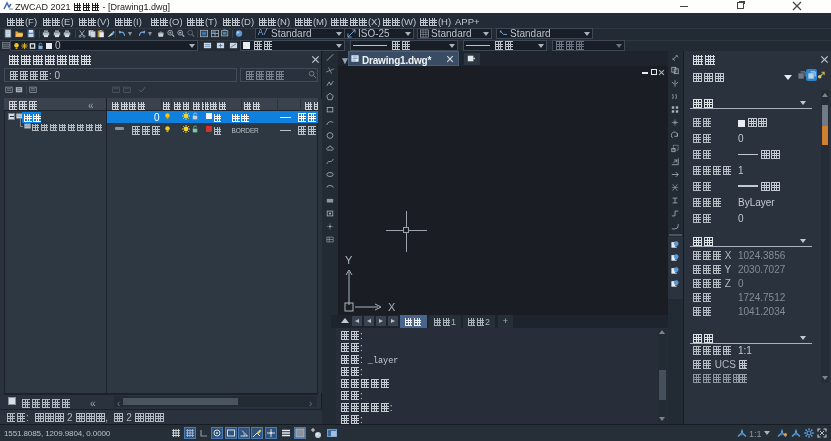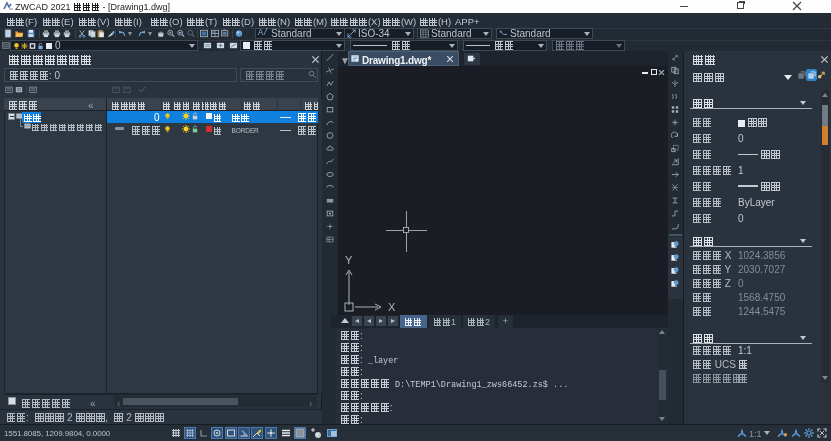--- a/index.html
+++ b/index.html
@@ -134,21 +134,21 @@
     <circle cx="5" cy="5" r="4" fill="#5f97d2"></circle>
     <circle cx="3.8" cy="3.6" r="1.5" fill="#a8cdf0"></circle>
   </svg>
 <div class="ab cb" style="left:255px;top:28px;width:90px;height:11px;padding:0 2px;display:flex;align-items:center"><span style="color:#7aade0;font-family:'Liberation Mono',monospace;font-size:8.5px">A/</span>&nbsp;<span>Standard</span></div>
 <div class="arw" style="left:336px;top:32px"></div>
 <div class="ab cb" style="left:344px;top:28px;width:70px;height:11px;padding:0 2px;display:flex;align-items:center">
     <svg width="9" height="9" viewBox="0 0 10 10" style="flex:none;margin-right:2px">
       <path d="M1 9 L9 1 M1 5 L1 9 L5 9" stroke="#7aade0" fill="none"></path>
       <path d="M6 1 L9 1 L9 4" stroke="#9aa3ad" fill="none"></path>
     </svg>
-    <span>ISO-34</span>
+    <span>ISO-25</span>
   </div>
 <div class="arw" style="left:405px;top:32px"></div>
 <div class="ab cb" style="left:417px;top:28px;width:75px;height:11px;padding:0 2px;display:flex;align-items:center">
     <svg width="9" height="9" viewBox="0 0 10 10" style="flex:none;margin-right:2px">
       <rect x="0.5" y="1" width="9" height="8" fill="none" stroke="#9aa3ad" stroke-width="0.8"></rect>
       <path d="M0.5 3.5 H9.5 M0.5 6 H9.5 M3.5 1 V9 M6.5 1 V9" stroke="#9aa3ad" stroke-width="0.6"></path>
     </svg>
     <span>Standard</span>
   </div>
 <div class="arw" style="left:483px;top:32px"></div>
@@ -436,21 +436,21 @@
 <div class="ab" style="left:429px;top:315px;width:32px;height:13px;background:#262e38"></div>
 <div class="ab" style="left:433px;top:317px;color:#aab3bc;font-size:9px;line-height:10px;white-space:nowrap"><i class="z"></i><i class="z"></i>1</div>
 <div class="ab" style="left:463px;top:315px;width:32px;height:13px;background:#262e38"></div>
 <div class="ab" style="left:467px;top:317px;color:#aab3bc;font-size:9px;line-height:10px;white-space:nowrap"><i class="z"></i><i class="z"></i>2</div>
 <div class="ab" style="left:498px;top:315px;width:15px;height:13px;background:#262e38;color:#aab3bc;font-size:9px;line-height:13px;text-align:center">+</div>
 <div class="ab" style="left:336px;top:328px;width:332px;height:96px;background:#272e39"></div>
 <div class="ab" style="left:340px;top:330px;color:#c5cbd2;font-size:10px;line-height:11px;white-space:nowrap"><span><i class="z"></i><i class="z"></i>:</span></div>
 <div class="ab" style="left:340px;top:342px;color:#c5cbd2;font-size:10px;line-height:11px;white-space:nowrap"><span><i class="z"></i><i class="z"></i>:</span></div>
 <div class="ab" style="left:340px;top:354px;color:#c5cbd2;font-size:10px;line-height:11px;white-space:nowrap"><span><i class="z"></i><i class="z"></i>:</span><span style="font-family:'Liberation Mono',monospace;font-size:8.5px"> _layer</span></div>
 <div class="ab" style="left:340px;top:366px;color:#c5cbd2;font-size:10px;line-height:11px;white-space:nowrap"><span><i class="z"></i><i class="z"></i>:</span></div>
-<div class="ab" style="left:340px;top:378px;color:#c5cbd2;font-size:10px;line-height:11px;white-space:nowrap"><span><i class="z"></i><i class="z"></i><i class="z"></i><i class="z"></i><i class="z"></i></span><span style="font-family:'Liberation Mono',monospace;font-size:8.5px"> D:\TEMP1\Drawing1_zws66452.zs$ ...</span></div>
+<div class="ab" style="left:340px;top:378px;color:#c5cbd2;font-size:10px;line-height:11px;white-space:nowrap"><span><i class="z"></i><i class="z"></i><i class="z"></i><i class="z"></i><i class="z"></i></span></div>
 <div class="ab" style="left:340px;top:390px;color:#c5cbd2;font-size:10px;line-height:11px;white-space:nowrap"><span><i class="z"></i><i class="z"></i>:</span></div>
 <div class="ab" style="left:340px;top:402px;color:#c5cbd2;font-size:10px;line-height:11px;white-space:nowrap"><span><i class="z"></i><i class="z"></i><i class="z"></i><i class="z"></i><i class="z"></i>:</span></div>
 <div class="ab" style="left:340px;top:414px;color:#c5cbd2;font-size:10px;line-height:11px;white-space:nowrap"><span><i class="z"></i><i class="z"></i>:</span></div>
 <div class="ab" style="left:658px;top:329px;width:9px;height:94px;background:#232b35"></div>
 <div class="ab" style="left:659px;top:330px;width:0;height:0;border-left:3.5px solid transparent;border-right:3.5px solid transparent;border-bottom:4px solid #7b848e"></div>
 <div class="ab" style="left:659px;top:417px;width:0;height:0;border-left:3.5px solid transparent;border-right:3.5px solid transparent;border-top:4px solid #7b848e"></div>
 <div class="ab" style="left:659px;top:370px;width:7px;height:30px;background:#46505c"></div>
 <div class="ab" style="left:668px;top:51px;width:15px;height:373px;background:#222a34"></div>
 <svg class="ic" style="left:671px;top:53px" width="8" height="9" viewBox="0 0 10 10">
     <path d="M2 8 L8 2 M2 6 L5 9 M6 2 L9 5" stroke="#a9b2bb"></path>
@@ -568,23 +568,23 @@
 <div class="ab t" style="left:692px;top:235px;color:#dde2e7"><i class="z"></i><i class="z"></i></div>
 <div class="arw" style="left:800px;top:239px;border-top-color:#c3c9d1"></div>
 <div class="ab" style="left:690px;top:246px;width:122px;height:1px;background:#aab3bc"></div>
 <div class="ab t10" style="left:692px;top:250px;color:#b4bbc3"><i class="z"></i><i class="z"></i><i class="z"></i> X</div>
 <div class="ab t10" style="left:738px;top:250px;color:#848d97">1024.3856</div>
 <div class="ab t10" style="left:692px;top:264px;color:#b4bbc3"><i class="z"></i><i class="z"></i><i class="z"></i> Y</div>
 <div class="ab t10" style="left:738px;top:264px;color:#848d97">2030.7027</div>
 <div class="ab t10" style="left:692px;top:278px;color:#b4bbc3"><i class="z"></i><i class="z"></i><i class="z"></i> Z</div>
 <div class="ab t10" style="left:738px;top:278px;color:#848d97">0</div>
 <div class="ab t10" style="left:692px;top:292px;color:#b4bbc3"><i class="z"></i><i class="z"></i></div>
-<div class="ab t10" style="left:738px;top:292px;color:#848d97">1568.4750</div>
+<div class="ab t10" style="left:738px;top:292px;color:#848d97">1724.7512</div>
 <div class="ab t10" style="left:692px;top:306px;color:#b4bbc3"><i class="z"></i><i class="z"></i></div>
-<div class="ab t10" style="left:738px;top:306px;color:#848d97">1244.5475</div>
+<div class="ab t10" style="left:738px;top:306px;color:#848d97">1041.2034</div>
 <div class="ab t" style="left:692px;top:332px;color:#dde2e7"><i class="z"></i><i class="z"></i></div>
 <div class="arw" style="left:800px;top:336px;border-top-color:#c3c9d1"></div>
 <div class="ab" style="left:690px;top:343px;width:122px;height:1px;background:#aab3bc"></div>
 <div class="ab t10" style="left:692px;top:345px;color:#b4bbc3"><i class="z"></i><i class="z"></i><i class="z"></i><i class="z"></i></div>
 <div class="ab t10" style="left:738px;top:345px;color:#c3c9d1">1:1</div>
 <div class="ab t10" style="left:692px;top:359px;color:#b4bbc3"><i class="z"></i><i class="z"></i> UCS ...</div>
 <div class="ab t10" style="left:738px;top:359px;color:#c3c9d1"><i class="z"></i></div>
 <div class="ab t10" style="left:692px;top:373px;color:#8d959f"><i class="z"></i><i class="z"></i><i class="z"></i><i class="z"></i><i class="z"></i></div>
 <div class="ab t10" style="left:738px;top:373px;color:#9aa3ad"><i class="z"></i></div>
 <div class="ab" style="left:0;top:424px;width:831px;height:17px;background:#262e38;border-top:1px solid #161c24"></div>

